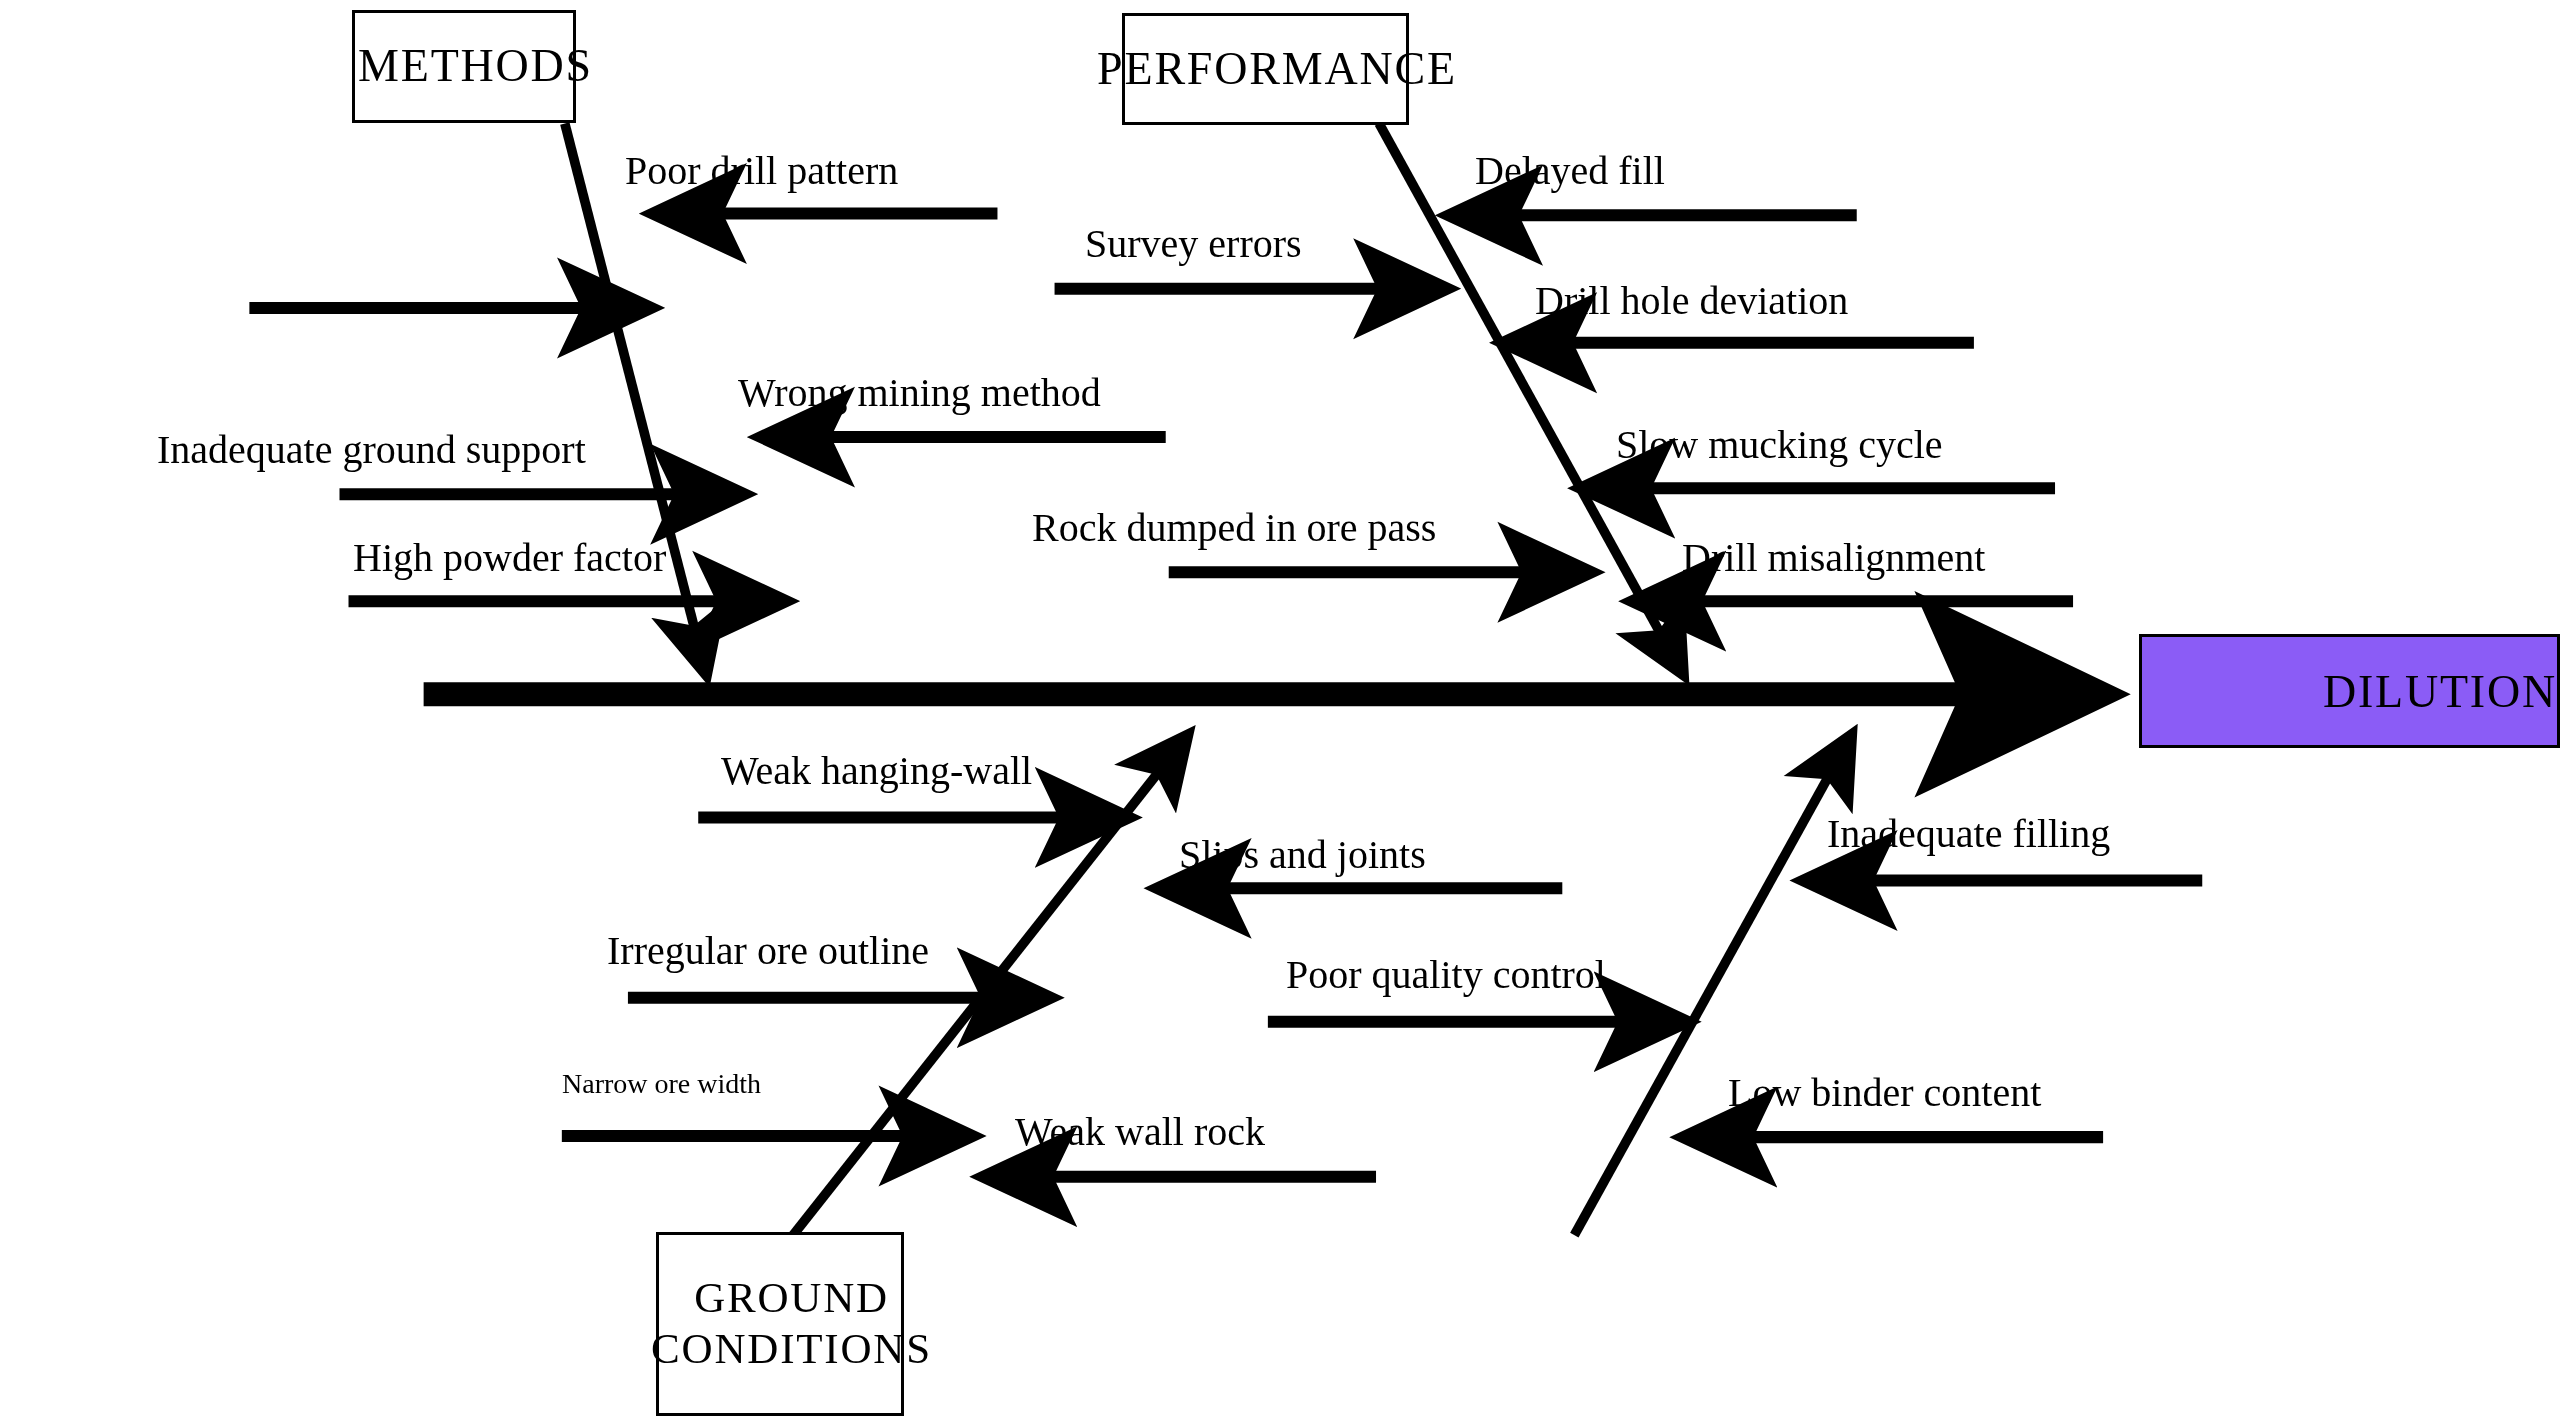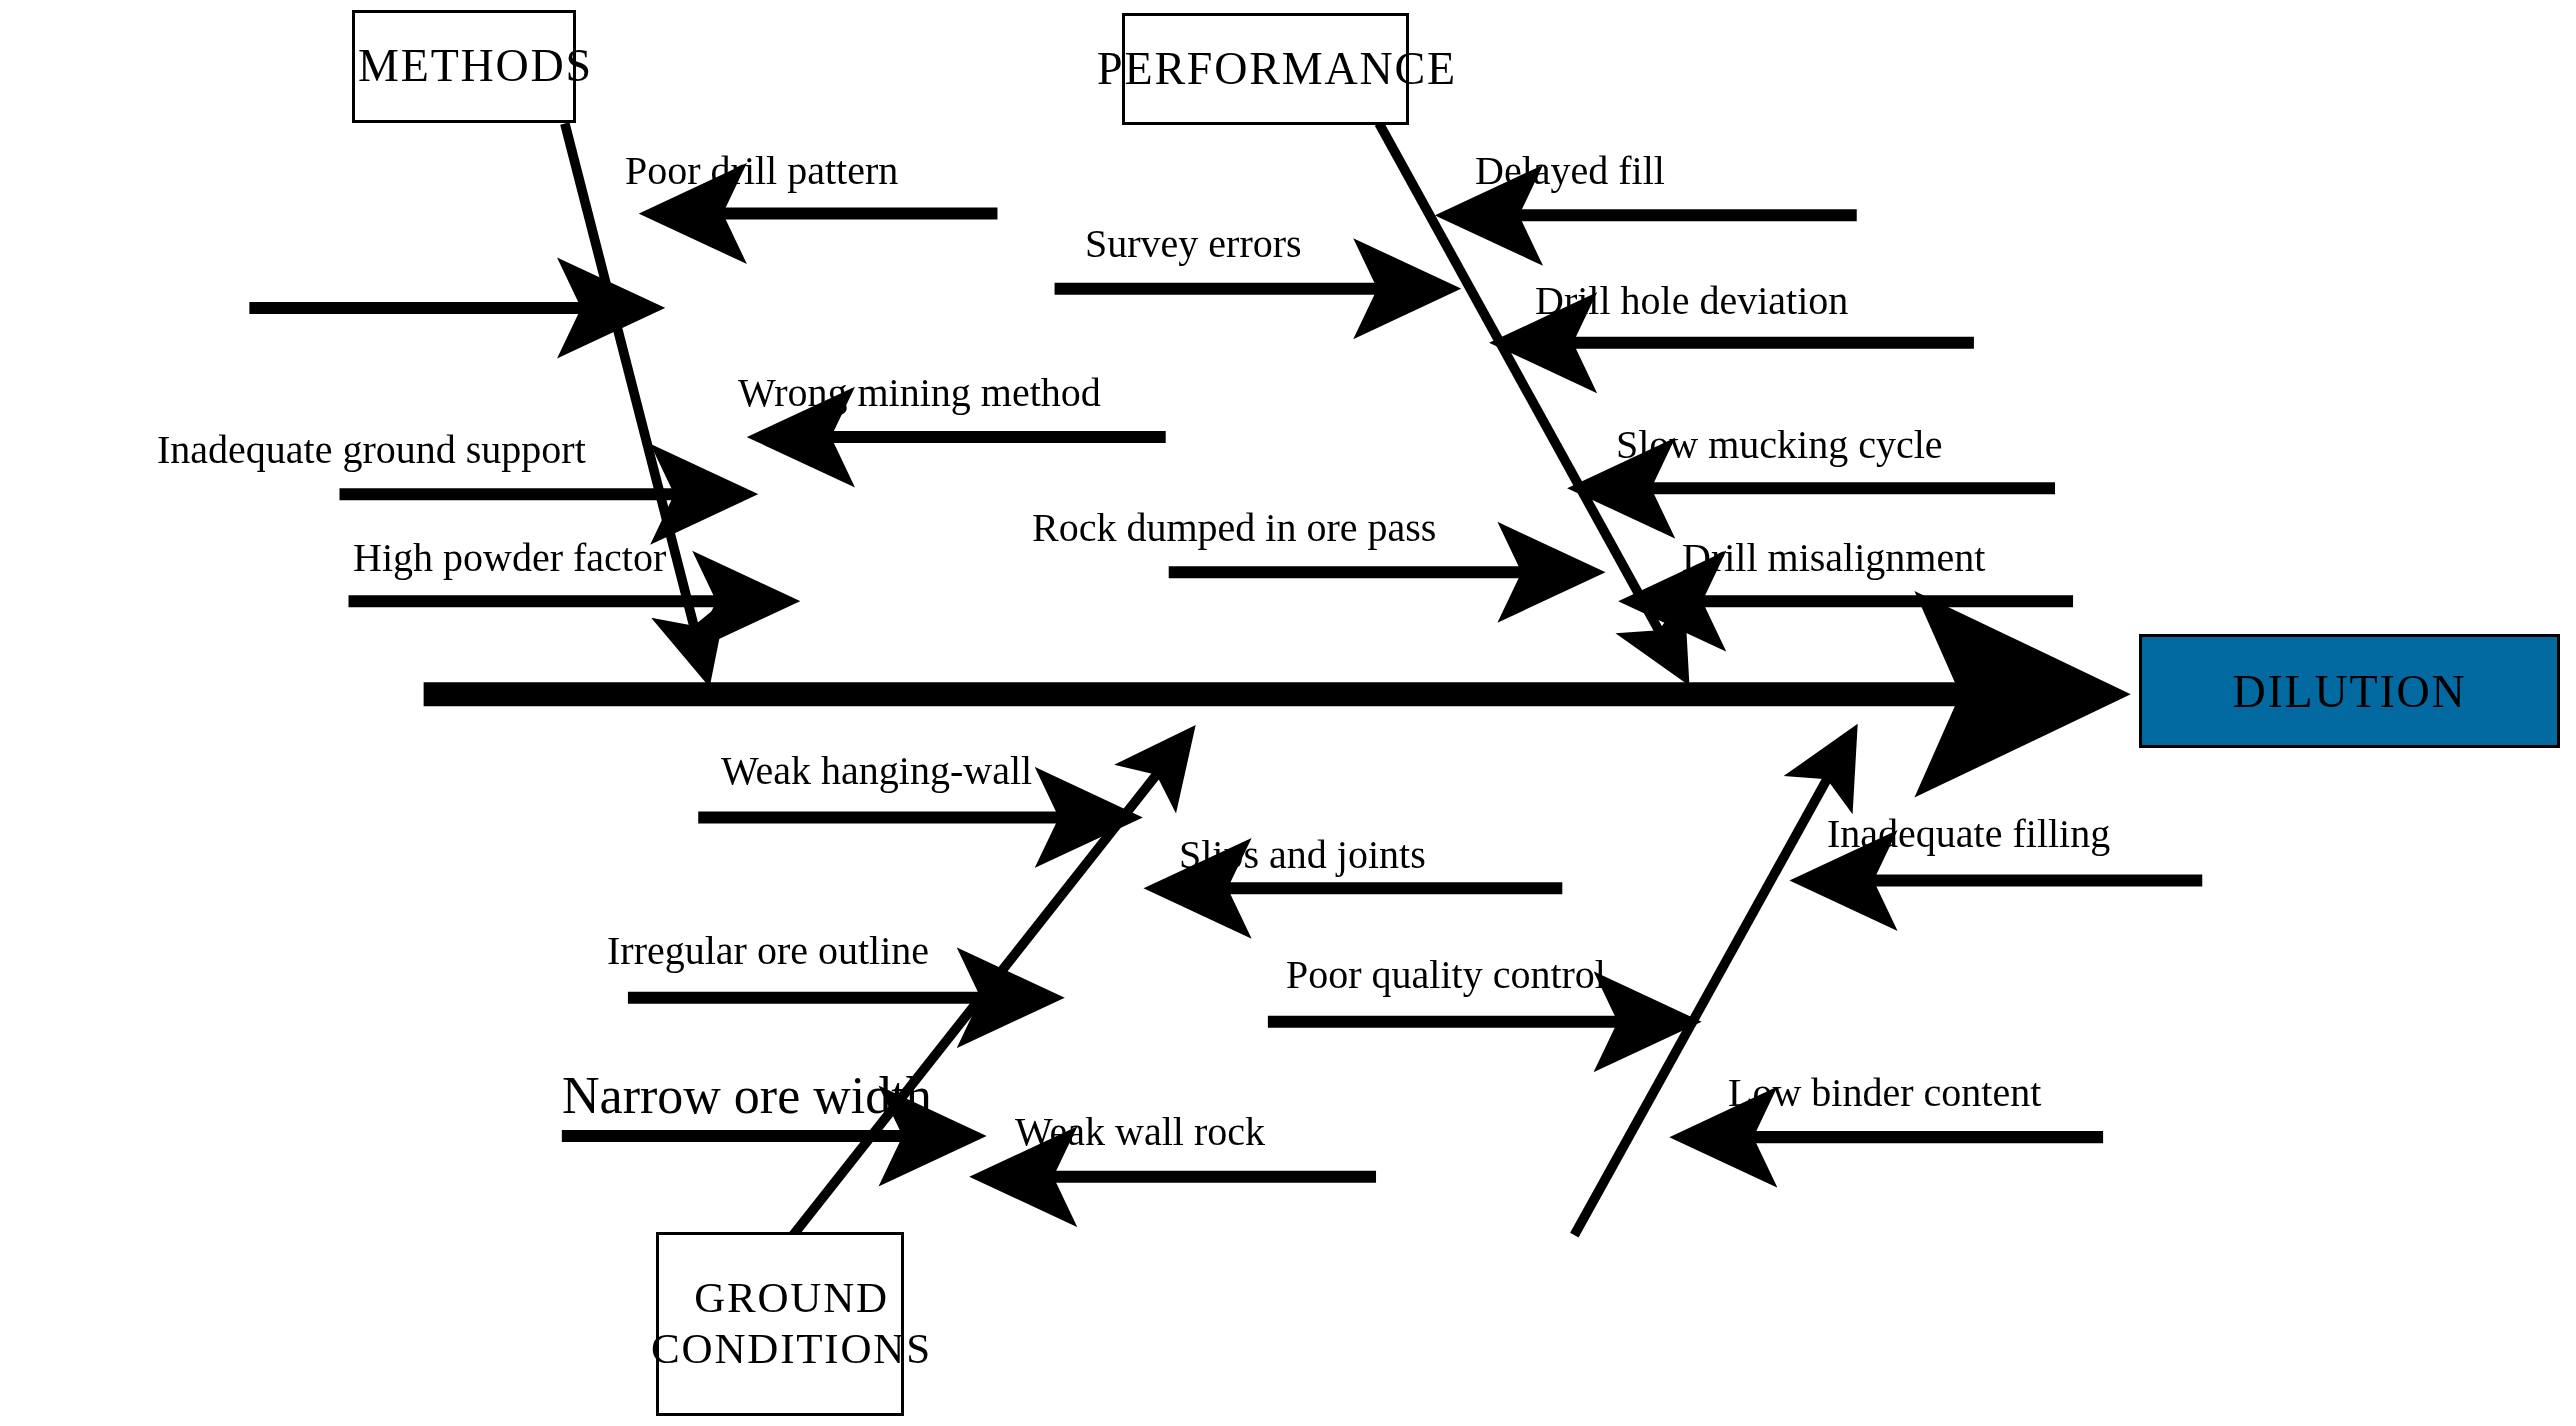--- a/index.html
+++ b/index.html
@@ -31,22 +31,22 @@
   .cause-label{
     position:absolute;
     white-space:nowrap;
     z-index:6;
     line-height:1;
   }
   .outcome-box{
     position:absolute;
     box-sizing:border-box;
     border:3.6px solid #000;
-    background:#0369a1;
-    display:flex;align-items:center;justify-content:center;
+    background:#8b5cf6;
+    display:flex;align-items:center;justify-content:flex-end;
     letter-spacing:1.8px;
     z-index:5;
   }
 </style>
 </head>
 <body>
 
 <div id="stage">
 
   <svg id="svg-layer" viewBox="0 0 4287 2374">
@@ -144,21 +144,21 @@
   <div class="cause-label" style="left:1032px;top:508px;font-size:40px;">Rock dumped in ore pass</div>
 
   <div class="cause-label" style="left:1682px;top:538px;font-size:40px;">Drill misalignment</div>
 
   <div class="cause-label" style="left:721px;top:751px;font-size:40px;">Weak hanging-wall</div>
 
   <div class="cause-label" style="left:1179px;top:823px;font-size:40px;margin-top:12px;">Slips and joints</div>
 
   <div class="cause-label" style="left:607px;top:931px;font-size:40px;">Irregular ore outline</div>
 
-  <div class="cause-label" style="left:562px;top:1070px;font-size:52px;">Narrow ore width</div>
+  <div class="cause-label" style="left:562px;top:1070px;font-size:28px;">Narrow ore width</div>
 
   <div class="cause-label" style="left:1015px;top:1112px;font-size:40px;">Weak wall rock</div>
 
   <div class="cause-label" style="left:1827px;top:814px;font-size:40px;">Inadequate filling</div>
 
   <div class="cause-label" style="left:1286px;top:955px;font-size:40px;">Poor quality control</div>
 
   <div class="cause-label" style="left:1728px;top:1073px;font-size:40px;">Low binder content</div>
 
 </div>

